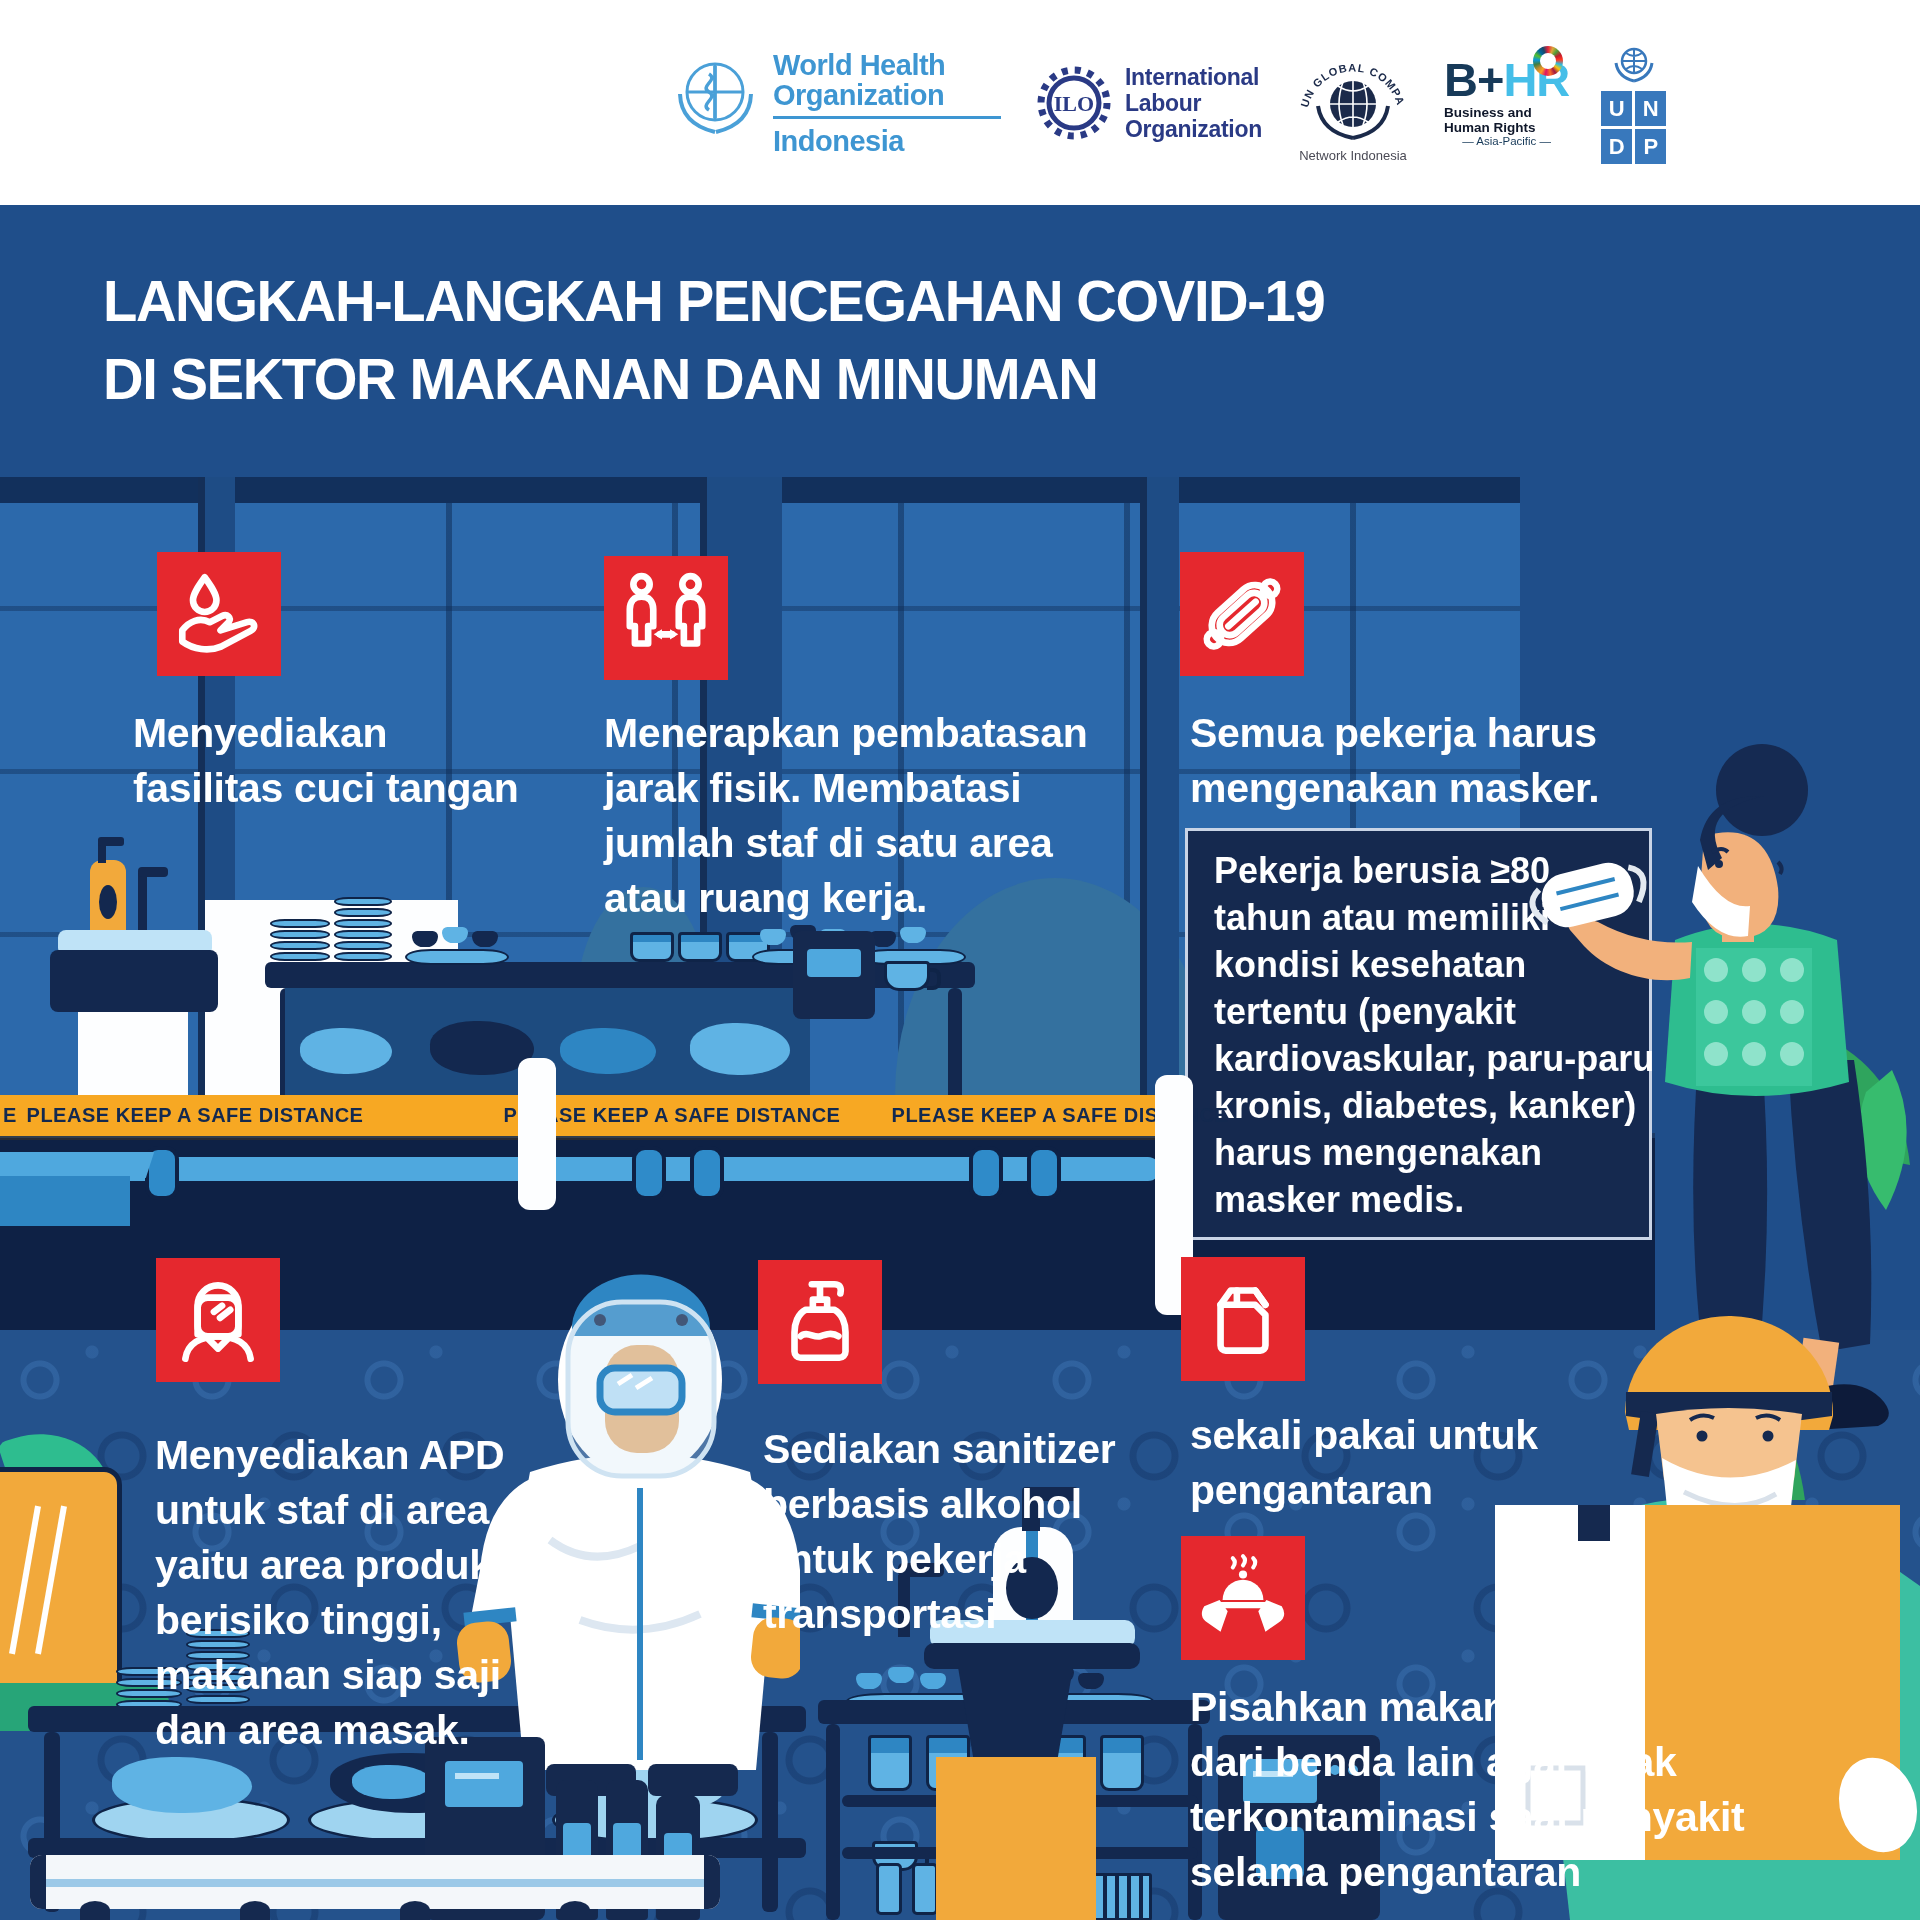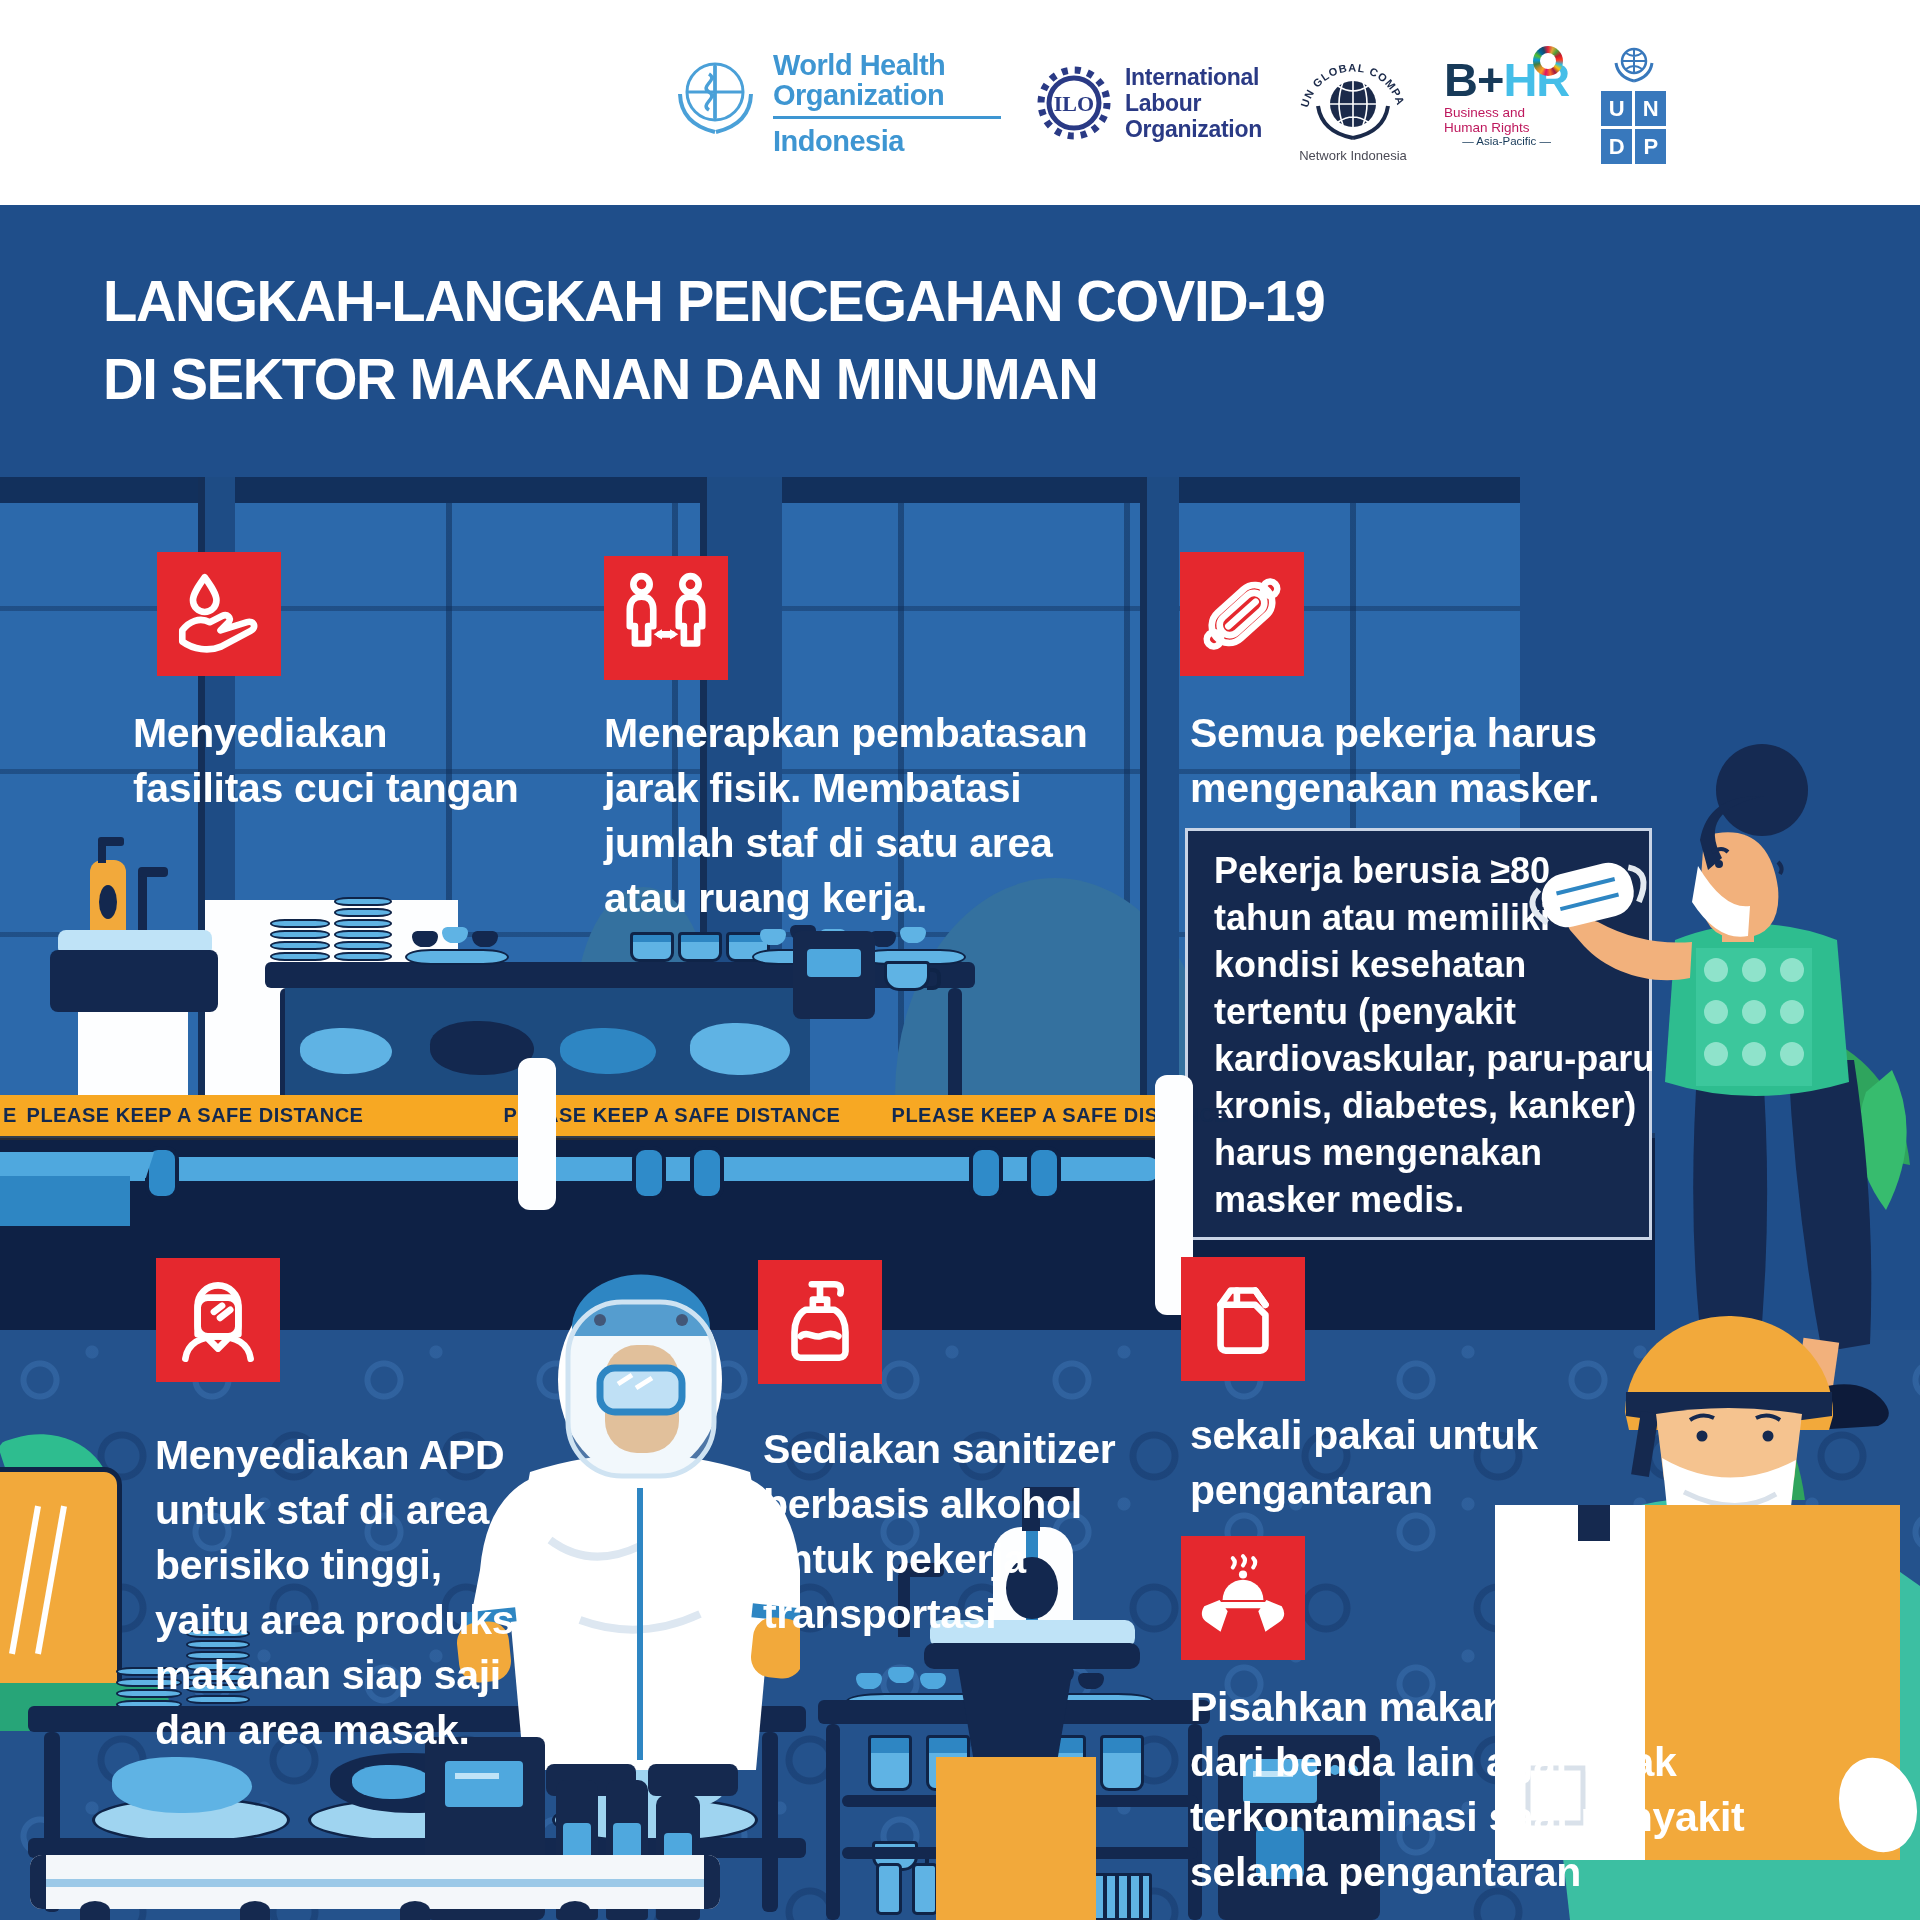--- a/index.html
+++ b/index.html
@@ -13,21 +13,21 @@
   .who-country{font-weight:bold;font-size:25px;color:#3E96D2;}
   .ilo-text div{font-weight:bold;font-size:23px;line-height:26px;color:#2A3A85;letter-spacing:-0.3px;}
   .ungc{display:flex;flex-direction:column;align-items:center;}
   .ungc-caption{font-size:13px;color:#4A4A55;margin-top:2px;}
   .bhr{position:relative;width:170px;text-align:left;}
   .bhr-word{font-size:47px;font-weight:bold;letter-spacing:-1px;line-height:44px;}
   .bhr-b{color:#173A59;} .bhr-plus{color:#173A59;} .bhr-hr{color:#45BEE8;}
   .sdg-ring{position:absolute;right:6px;top:-12px;width:30px;height:30px;border-radius:50%;
     background:conic-gradient(#e5243b,#dda63a,#4c9f38,#c5192d,#ff3a21,#26bde2,#fcc30b,#a21942,#fd6925,#dd1367,#fd9d24,#bf8b2e,#3f7e44,#0a97d9,#56c02b,#00689d,#19486a,#e5243b);}
   .sdg-ring::after{content:"";position:absolute;inset:7px;background:#fff;border-radius:50%;}
-  .bhr-line1{font-size:13.5px;color:#be185d;font-weight:normal;margin-top:3px;}
+  .bhr-line1{font-size:13.5px;color:#0f172a;font-weight:bold;margin-top:3px;}
   .bhr-line2{font-size:11.5px;color:#173A59;text-align:center;}
   .undp{display:flex;flex-direction:column;align-items:center;gap:2px;}
   .undp-grid{display:grid;grid-template-columns:31px 31px;grid-auto-rows:35px;gap:3px;}
   .undp-cell{background:#3878BC;color:#fff;font-weight:bold;font-size:22px;display:flex;align-items:center;justify-content:center;}
   
   .poster{left:0;top:205px;width:1920px;height:1715px;background:#1F4E8A;overflow:hidden;}
   .title-line{left:103px;color:#fff;font-weight:bold;font-size:58px;letter-spacing:-1.5px;transform:scaleX(.97);transform-origin:left;white-space:nowrap;}
   .wall{left:0;top:272px;width:1520px;height:618px;background-color:#2C69AB;
     background-image:repeating-linear-gradient(90deg,transparent 0 220px,rgba(14,42,82,.5) 220px 226px),
                      repeating-linear-gradient(0deg,transparent 0 158px,rgba(14,42,82,.4) 158px 163px);}
@@ -492,22 +492,22 @@
     <span>jumlah staf di satu area</span>
     <span>atau ruang kerja.</span>
   </div>
   <div class="abs step-text" style="left:1190px;top:501px;">
     <span>Semua pekerja harus</span>
     <span>mengenakan masker.</span>
   </div>
   <div class="abs step-text" style="left:155px;top:1223px;">
     <span>Menyediakan APD</span>
     <span>untuk staf di area</span>
+    <span>yaitu area produksi</span>
     <span>berisiko tinggi,</span>
-    <span>yaitu area produksi</span>
     <span>makanan siap saji</span>
     <span>dan area masak.</span>
   </div>
   <div class="abs step-text" style="left:763px;top:1217px;">
     <span>Sediakan sanitizer</span>
     <span>berbasis alkohol</span>
     <span>untuk pekerja</span>
     <span>transportasi</span>
   </div>
   <div class="abs step-text" style="left:1190px;top:1203px;">

